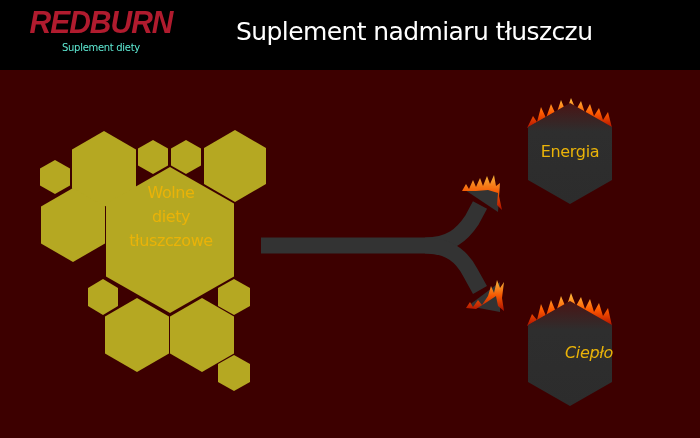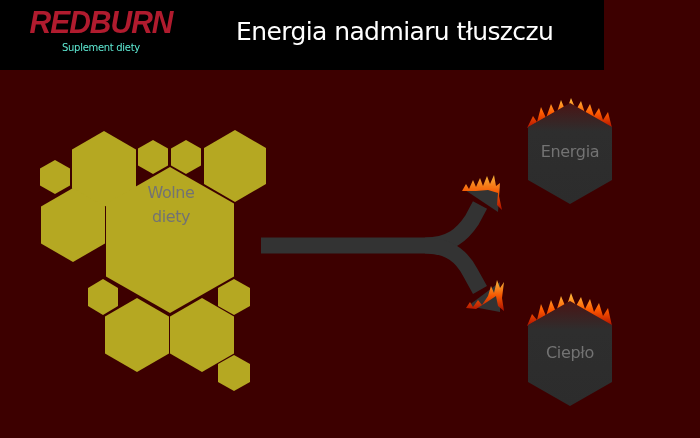--- a/index.html
+++ b/index.html
@@ -3,21 +3,21 @@
   <meta charset="utf-8">
   <style>
     html, body { margin: 0; padding: 0; }
     body {
       width: 700px; height: 438px; overflow: hidden;
       background: #3d0000;
       font-family: "DejaVu Sans", "Liberation Sans", sans-serif;
       position: relative;
     }
     .header {
-      position: absolute; left: 0; top: 0; width: 604px; height: 70px;
+      position: absolute; left: 0; top: 0; width: 700px; height: 70px;
       background: #000;
     }
     .logo {
       position: absolute; left: 26px; top: 6px; width: 150px; text-align: center;
     }
     .logo-brand {
       font-family: "Liberation Sans", sans-serif;
       font-weight: bold; font-style: italic;
       font-size: 30px; letter-spacing: -1px;
       color: #b01b2e; line-height: 32px;
@@ -29,40 +29,40 @@
       letter-spacing: -0.3px;
     }
     .title {
       position: absolute; left: 236px; top: 14px;
       font-family: "DejaVu Sans", sans-serif;
       font-size: 25px; color: #ffffff; letter-spacing: -0.6px;
       line-height: 36px;
     }
     svg.diagram { position: absolute; left: 0; top: 0; }
     .hex-text {
-      position: absolute; text-align: center; color: #737373;
+      position: absolute; text-align: center; color: #eab308;
       font-family: "DejaVu Sans", sans-serif;
     }
     .center-label {
       left: 110px; top: 181px; width: 122px;
       font-size: 16px; line-height: 24px; letter-spacing: -0.4px;
     }
     .out-label {
       font-size: 16px; letter-spacing: -0.3px; width: 90px;
     }
   </style>
 </head>
 <body>
 
 <div class="header">
   <div class="logo">
     <div class="logo-brand">REDBURN</div>
     <div class="logo-tag">Suplement diety</div>
   </div>
-  <div class="title">Energia nadmiaru tłuszczu</div>
+  <div class="title">Suplement nadmiaru tłuszczu</div>
 </div>
 
 <svg class="diagram" width="700" height="438" viewBox="0 0 700 438">
   <defs>
     <linearGradient id="darkHexGrad" x1="0" y1="0" x2="0" y2="1">
       <stop offset="0" stop-color="#4a1414"></stop>
       <stop offset="0.28" stop-color="#2e2e2e"></stop>
       <stop offset="1" stop-color="#2c2c2c"></stop>
     </linearGradient>
     <linearGradient id="flameGrad" x1="0" y1="1" x2="0" y2="0">
@@ -120,16 +120,17 @@
 
   <g>
     <path d="M527,326 L532,314 L537,320 L541,304 L546,316 L551,300 L556,312 L561,296 L566,308 L571,293 L576,306 L581,297 L585,309 L590,299 L594,312 L599,303 L603,316 L608,308 L612,326 L570,302 Z" fill="url(#flameGrad)"></path>
     <polygon points="570,301 612,325 612,382 570,406 528,382 528,325" fill="url(#darkHexGrad)"></polygon>
   </g>
 </svg>
 
 <div class="hex-text center-label">
   <div>Wolne</div>
   <div>diety</div>
+  <div>tłuszczowe</div>
 </div>
 
 <div class="hex-text out-label" style="left:525px; top:142px;">Energia</div>
-<div class="hex-text out-label" style="left:525px; top:343px;">Ciepło</div>
+<div class="hex-text out-label" style="left:544px; top:343px;font-style:italic;">Ciepło</div>
 
 </body></html>

